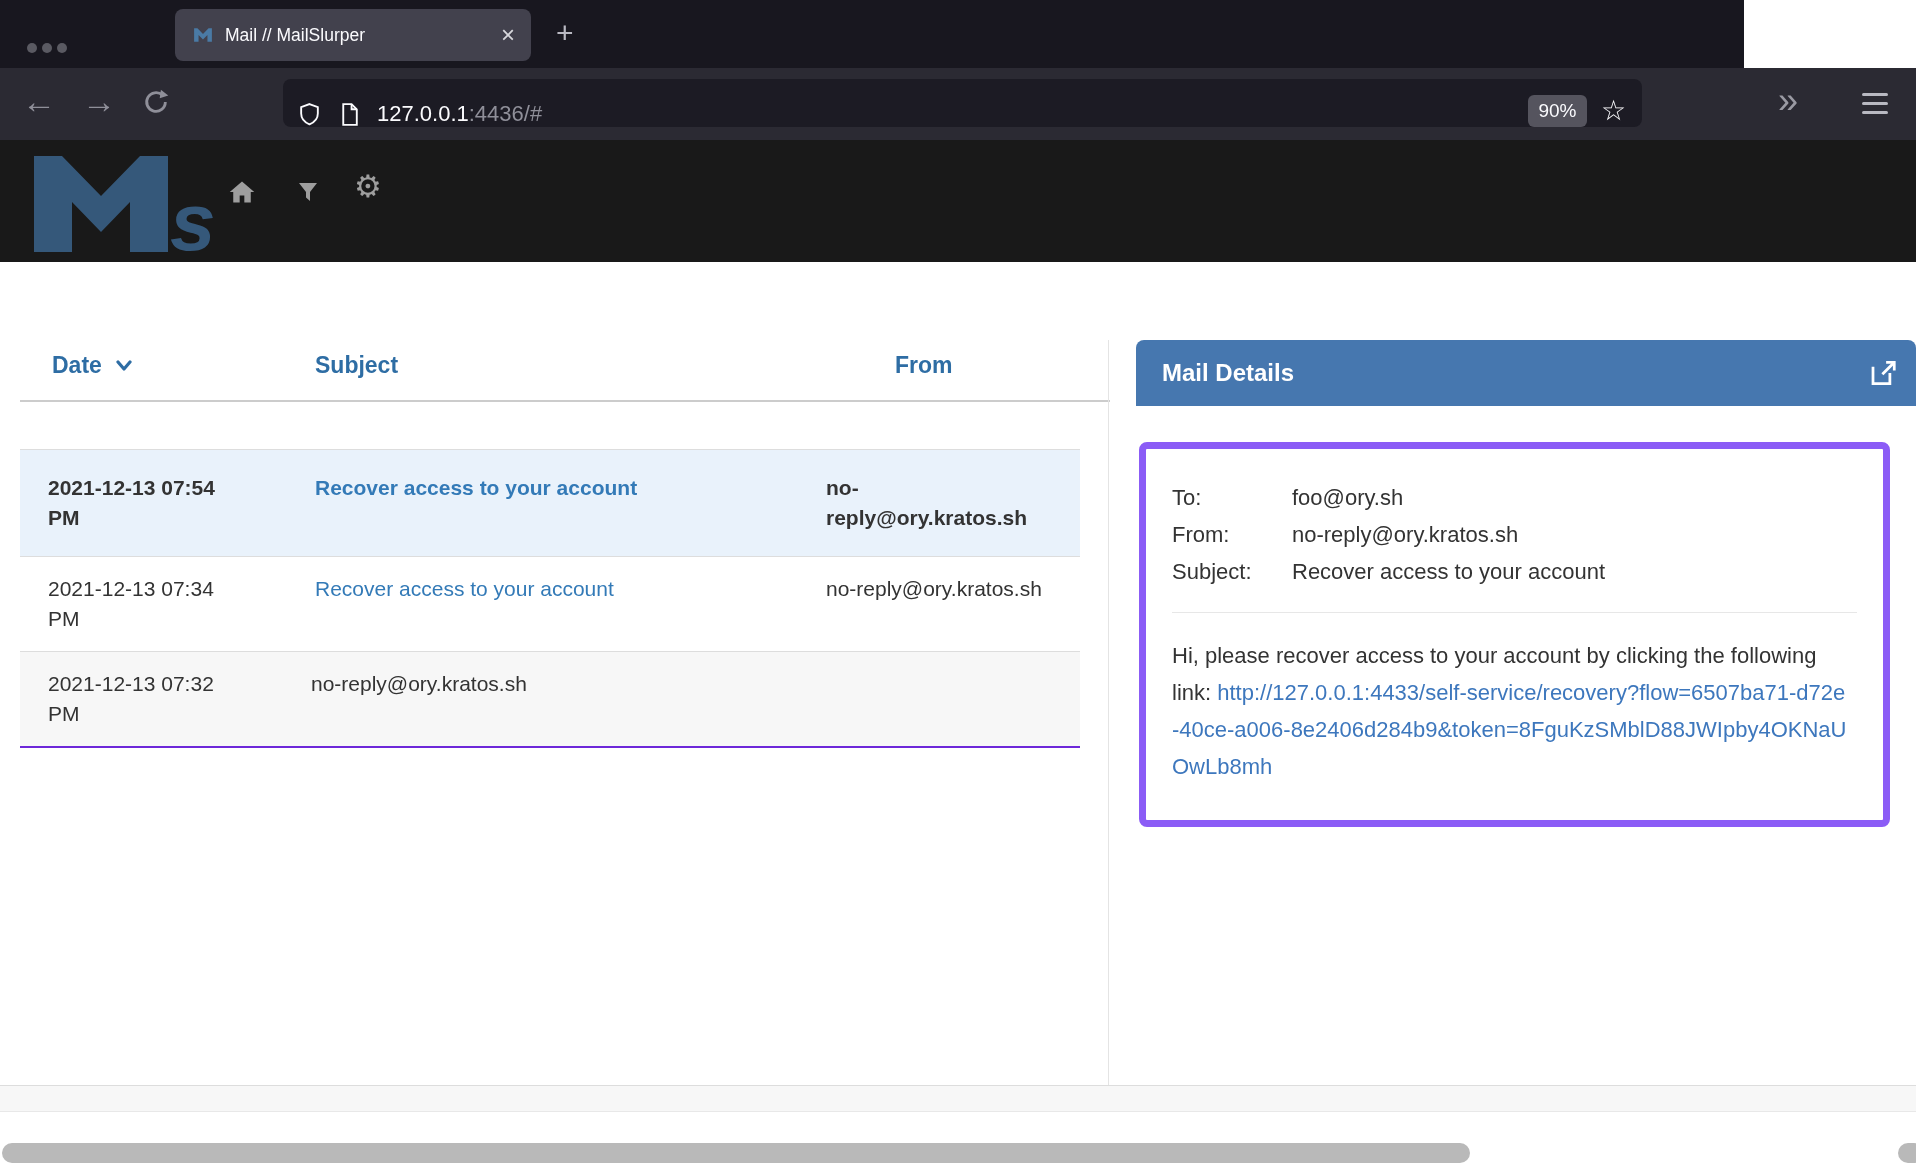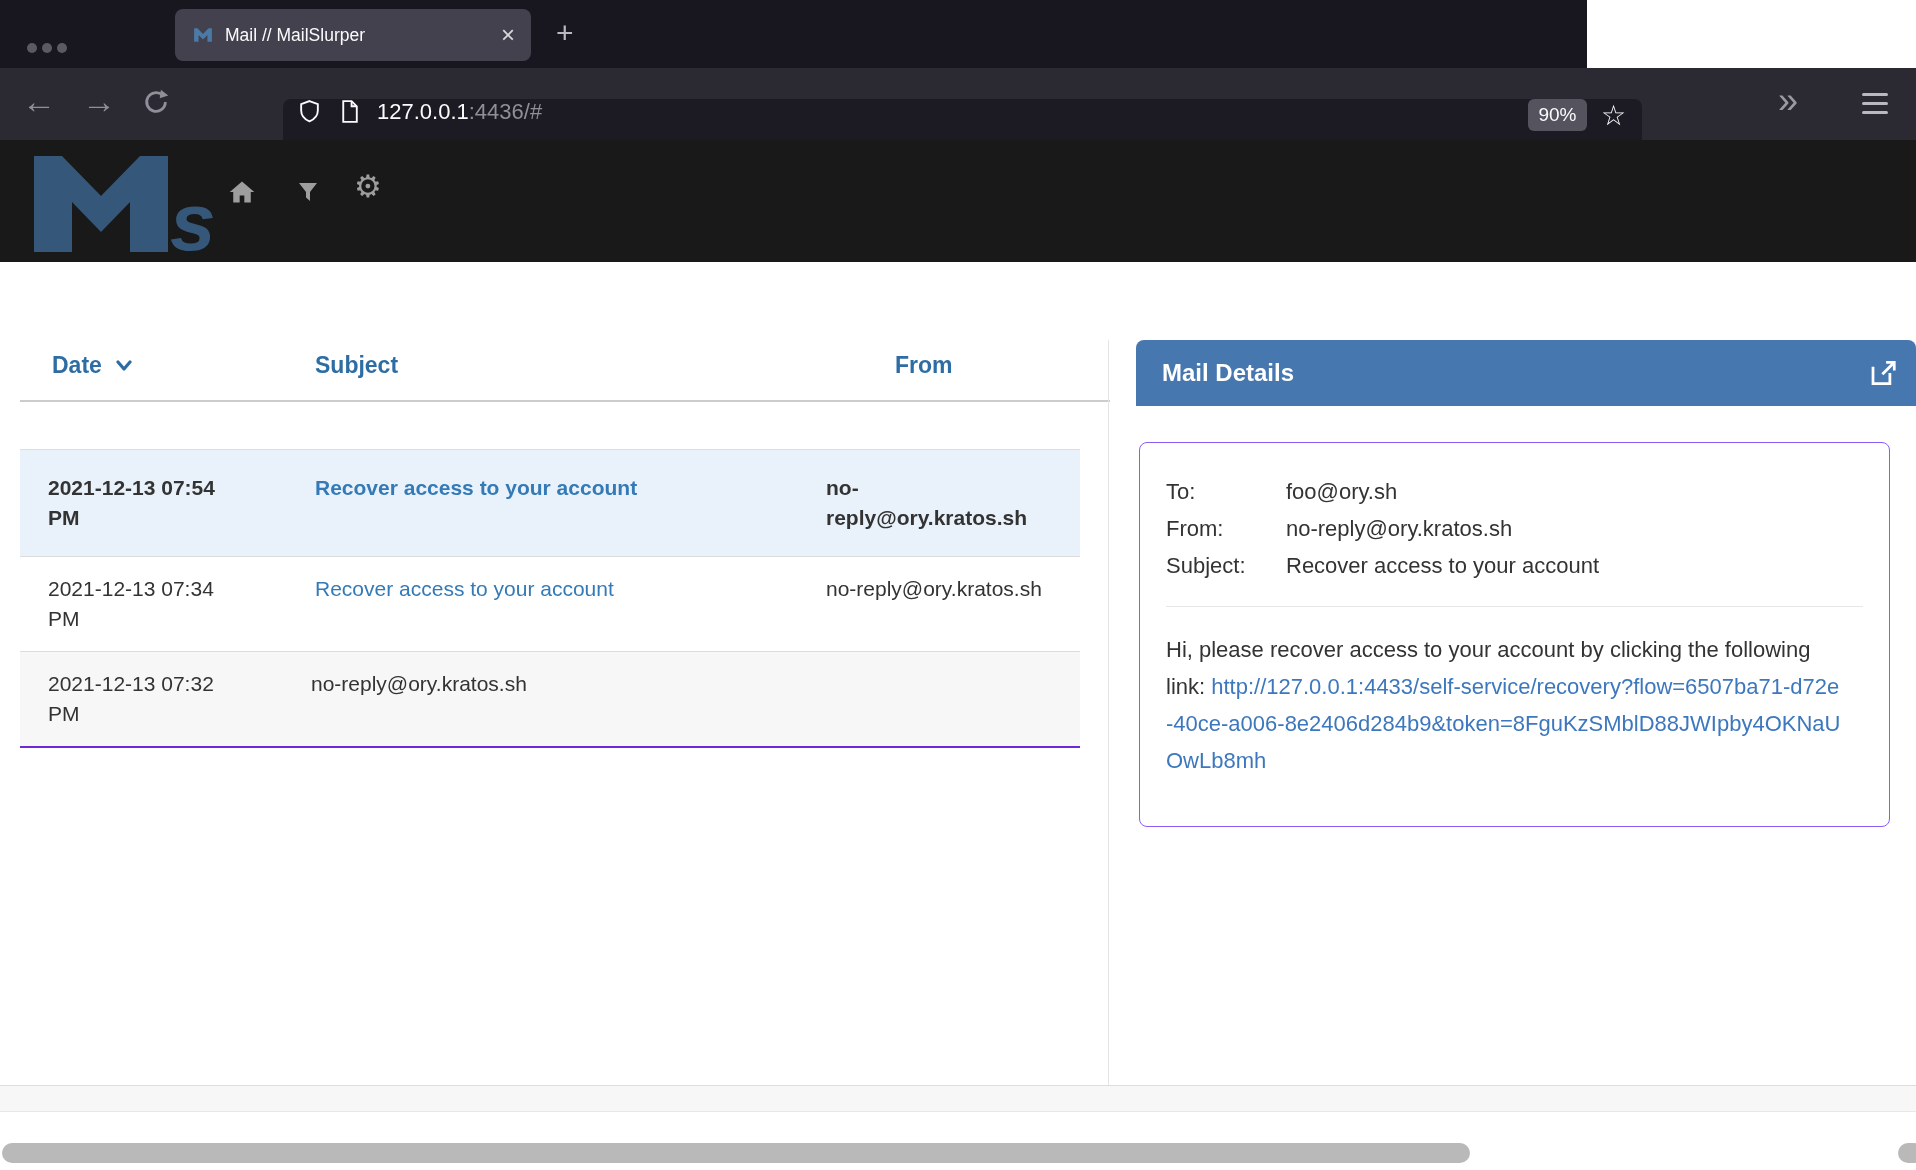--- a/index.html
+++ b/index.html
@@ -1,33 +1,33 @@
 <!DOCTYPE html>
 <html><head>
 <meta charset="utf-8">
 <style>
   * { margin:0; padding:0; box-sizing:border-box; }
   body { font-family:"Liberation Sans", sans-serif; background:#fff; }
   .screen { position:relative; width:1916px; height:1170px; overflow:hidden; background:#fff; }
 
   
-  .tabbar { position:absolute; left:0; top:0; width:1587px; height:68px; background:#18171f; }
+  .tabbar { position:absolute; left:0; top:0; width:1744px; height:68px; background:#18171f; }
   .window-dots { position:absolute; left:27px; top:43px; display:flex; gap:5px; }
   .window-dots span { width:10px; height:10px; border-radius:50%; background:#5a5a62; }
   .tab { position:absolute; left:175px; top:9px; width:356px; height:52px; background:#42414d; border-radius:8px; display:flex; align-items:center; }
   .tab-favicon { margin-left:18px; flex:0 0 auto; }
   .tab-title { margin-left:12px; font-size:17.5px; color:#fbfbfe; flex:1; white-space:nowrap; overflow:hidden; }
   .tab-close { font-size:24px; color:#d7d7dc; margin-right:16px; cursor:default; }
   .newtab-btn { position:absolute; left:556px; top:16px; font-size:30px; color:#b9b9c2; }
 
   .navbar { position:absolute; left:0; top:68px; width:1916px; height:72px; background:#2b2a33; }
   .nav-back { position:absolute; left:22px; top:14px; font-size:34px; color:#8f8f99; }
   .nav-fwd  { position:absolute; left:82px; top:14px; font-size:34px; color:#8f8f99; }
   .nav-reload { position:absolute; left:142px; top:20px; }
-  .urlbar { position:absolute; left:283px; top:11px; width:1359px; height:48px; background:#1c1b24; border-radius:8px; display:flex; align-items:flex-start;margin-top:20px; }
+  .urlbar { position:absolute; left:283px; top:11px; width:1359px; height:48px; background:#1c1b24; border-radius:8px; display:flex; align-items:flex-end; }
   .url-shield { margin-left:14px; }
   .url-doc { margin-left:16px; }
   .url-text { margin-left:16px; font-size:22px; color:#fbfbfe; white-space:nowrap; }
   .url-rest { color:#8f8f99; }
   .url-spacer { flex:1; }
   .zoom-chip { width:59px; height:32px; background:#55545e; border-radius:6px; color:#fbfbfe; font-size:19px; display:flex; align-items:center; justify-content:center; }
   .star-icon { margin-left:14px; margin-right:16px; font-size:28px; color:#fbfbfe; }
   .overflow-icon { position:absolute; left:1778px; top:12px; font-size:36px; color:#9a9aa3; }
   .hamburger { position:absolute; left:1862px; top:25px; }
   .hamburger div { width:26px; height:3px; border-radius:2px; background:#b9b9c2; margin-bottom:6px; }
@@ -67,21 +67,21 @@
   .c-subj span { color:#337ab7; cursor:pointer; }
   .c-from { width:280px; padding:17px 30px 17px 26px; }
   .sel .c-from { padding-top:23px; }
 
   .v-divider { position:absolute; left:1108px; top:340px; width:1px; height:745px; background:#e4e4e4; }
 
   
   .details-header { position:absolute; left:1136px; top:340px; width:780px; height:66px; background:#4677af; border-radius:8px 8px 0 0; }
   .details-title { line-height:66px; padding-left:26px; font-size:24px; font-weight:bold; color:#fff; }
   .ext-icon { position:absolute; right:18px; top:18px; }
-  .details-card { position:absolute; left:1139px; top:442px; width:751px; height:385px; background:#fff; border:1px solid #8b5cf6; border-radius:8px; padding:30px 26px; }
+  .details-card { position:absolute; left:1139px; top:442px; width:751px; height:385px; background:#fff; border:7px solid #8b5cf6; border-radius:8px; padding:30px 26px; }
   .field-row { font-size:22px; line-height:37px; color:#333; }
   .f-label { display:inline-block; width:120px; }
   .card-hr { border:none; border-top:1px solid #e7e7e7; margin:22px 0 24px; }
   .mail-body { font-size:22px; line-height:37px; color:#333; width:680px; }
   .body-link { color:#3d77bd; word-break:break-all; text-decoration:none; cursor:pointer; }
 
   
   .bottom-line { position:absolute; left:0; top:1085px; width:1916px; height:1px; background:#ddd; }
   .bottom-strip { position:absolute; left:0; top:1086px; width:1916px; height:26px; background:#f7f7f7; border-bottom:1px solid #e8e8e8; }
   .hscroll-thumb { position:absolute; left:2px; top:1143px; width:1468px; height:20px; border-radius:10px; background:#b9b9b9; }

